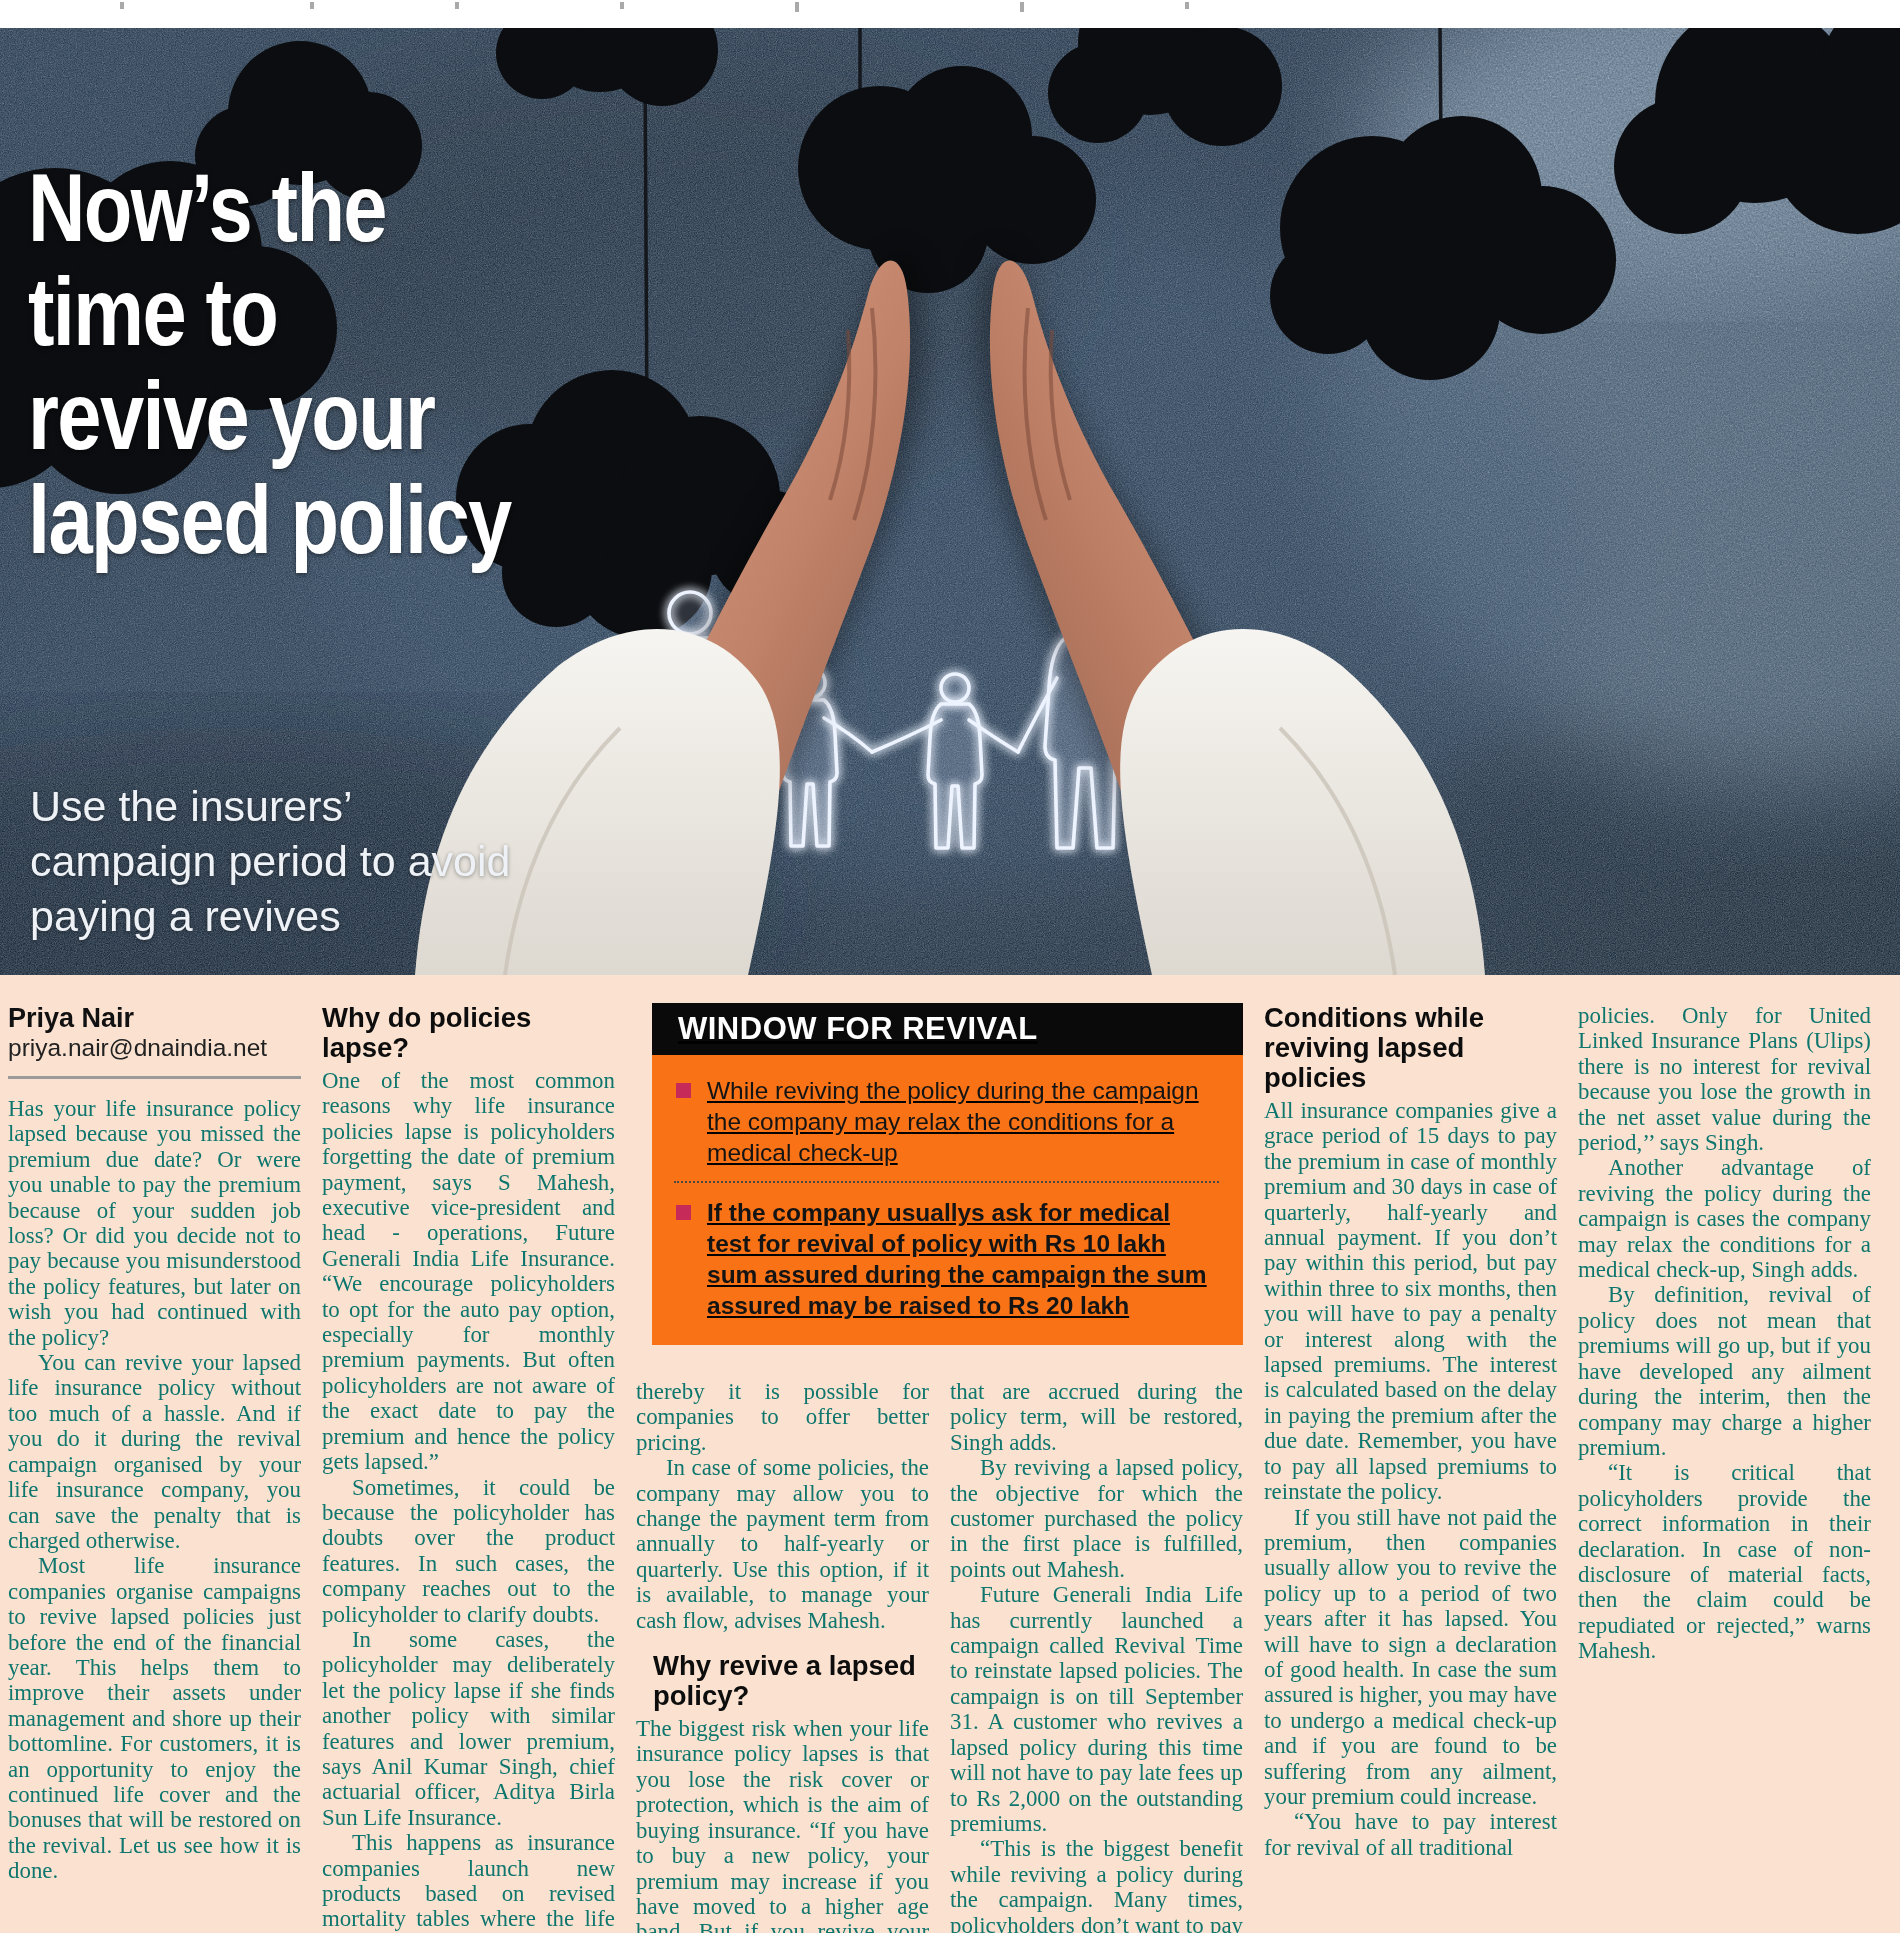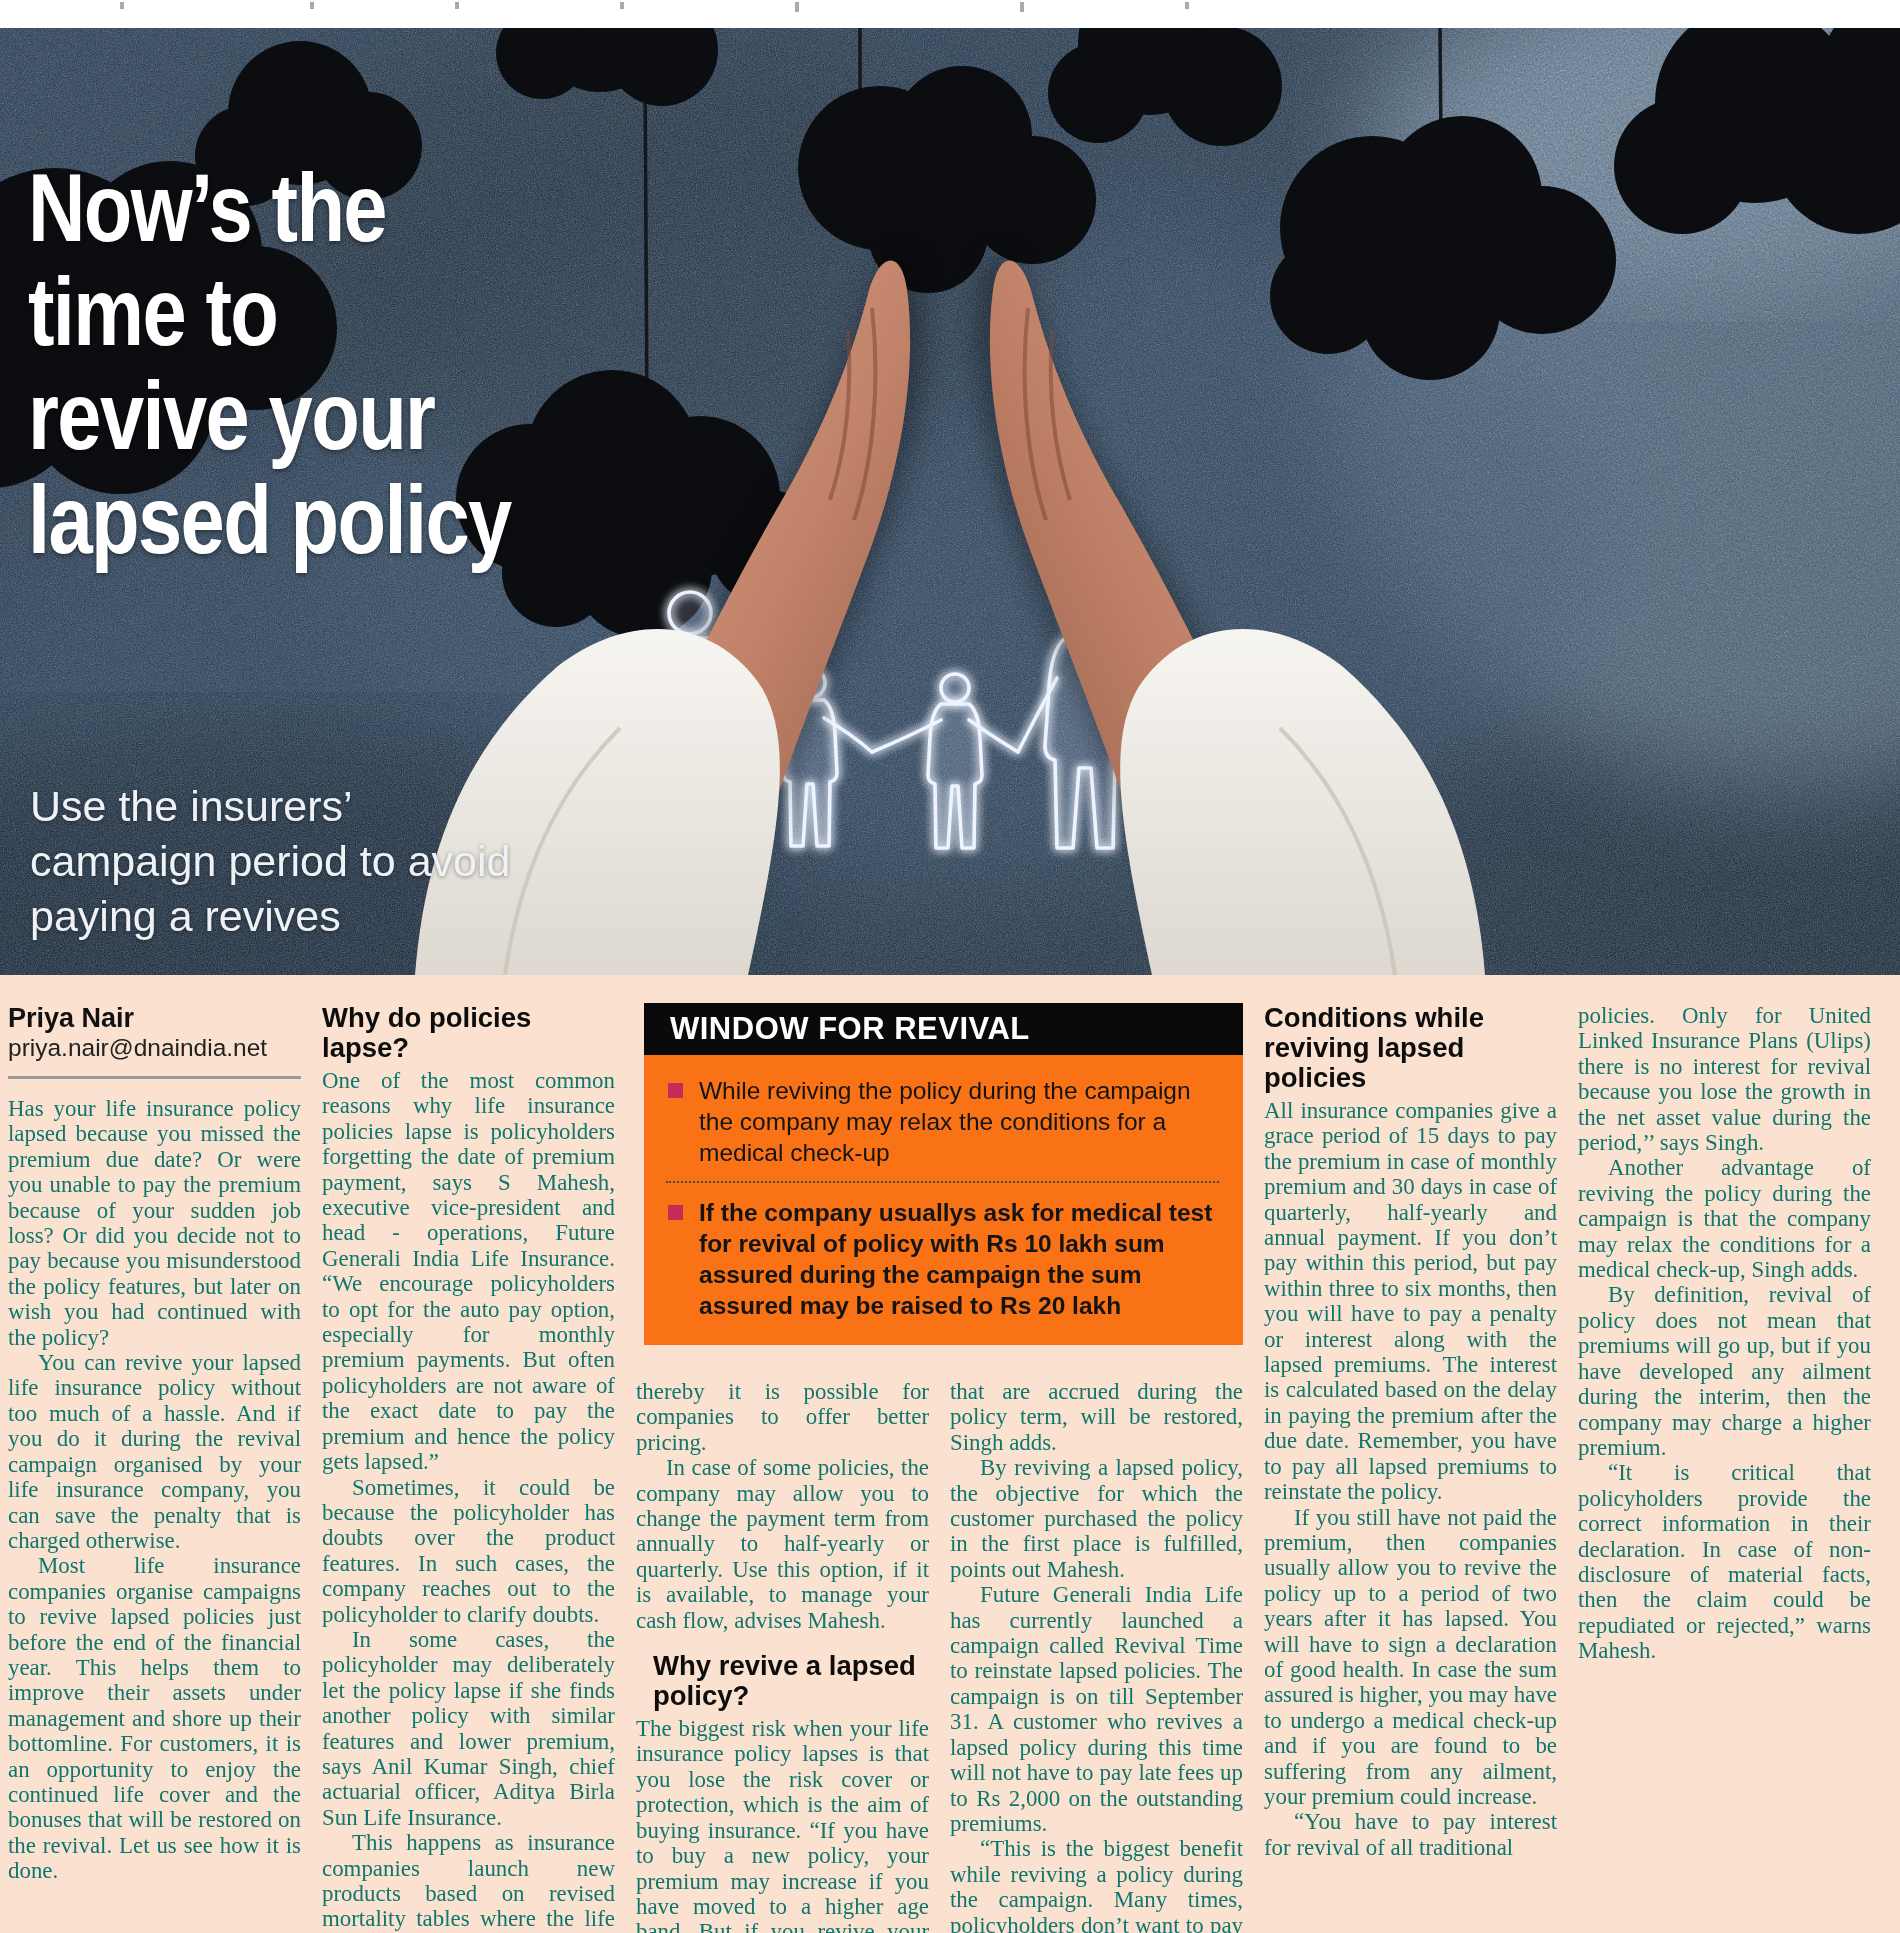--- a/index.html
+++ b/index.html
@@ -44,21 +44,21 @@
     font-family:"Liberation Sans",sans-serif;font-weight:700;
     font-size:27.5px;line-height:30px;color:#0d0d0d;margin:0 0 5px 0;
   }
   .sechead.mid{margin-top:18px;margin-left:17px;}
   .para{
     margin:0;font-size:22.9px;line-height:25.4px;text-align:justify;color:#0f766e;
   }
   .para.ind{text-indent:30px;}
 
   
-  .rbox{margin:0 0 34px 8px;}
+  .rbox{margin:0 0 34px 16px;text-decoration:underline;}
   .rbox-bar{
     background:#0a0a0a;color:#ffffff;height:52px;line-height:52px;
     font-family:"Liberation Sans",sans-serif;font-weight:700;font-size:31px;
     padding-left:26px;letter-spacing:.5px;
   }
   .rbox-body{background:#f97316;padding:20px 24px 24px 22px;}
   .bullet-row{display:flex;}
   .bullet-sq{width:15px;height:15px;background:#c62a58;flex:0 0 auto;margin:8px 16px 0 2px;}
   .bullet-tx{
     font-family:"Liberation Sans",sans-serif;font-size:24.5px;line-height:31px;color:#141414;
@@ -305,18 +305,18 @@
 
   <div class="col">
     <h2 class="sechead">Conditions while reviving lapsed policies</h2>
     <p class="para">All insurance companies give a grace period of 15 days to pay the premium in case of monthly premium and 30 days in case of quarterly, half-yearly and annual payment. If you don’t pay within this period, but pay within three to six months, then you will have to pay a penalty or interest along with the lapsed premiums. The interest is calculated based on the delay in paying the premium after the due date. Remember, you have to pay all lapsed premiums to reinstate the policy.</p>
     <p class="para ind">If you still have not paid the premium, then companies usually allow you to revive the policy up to a period of two years after it has lapsed. You will have to sign a declaration of good health. In case the sum assured is higher, you may have to undergo a medical check-up and if you are found to be suffering from any ailment, your premium could increase.</p>
     <p class="para ind">“You have to pay interest for revival of all traditional</p>
   </div>
 
   <div class="col">
     <p class="para">policies. Only for United Linked Insurance Plans (Ulips) there is no interest for revival because you lose the growth in the net asset value during the period,’’ says Singh.</p>
-    <p class="para ind">Another advantage of reviving the policy during the campaign is that the company may relax the conditions for a medical check-up, Singh adds.</p>
+    <p class="para ind">Another advantage of reviving the policy during the campaign is cases the company may relax the conditions for a medical check-up, Singh adds.</p>
     <p class="para ind">By definition, revival of policy does not mean that premiums will go up, but if you have developed any ailment during the interim, then the company may charge a higher premium.</p>
     <p class="para ind">“It is critical that policyholders provide the correct information in their declaration. In case of non-disclosure of material facts, then the claim could be repudiated or rejected,” warns Mahesh.</p>
   </div>
 
 </div>
 
 </body></html>

